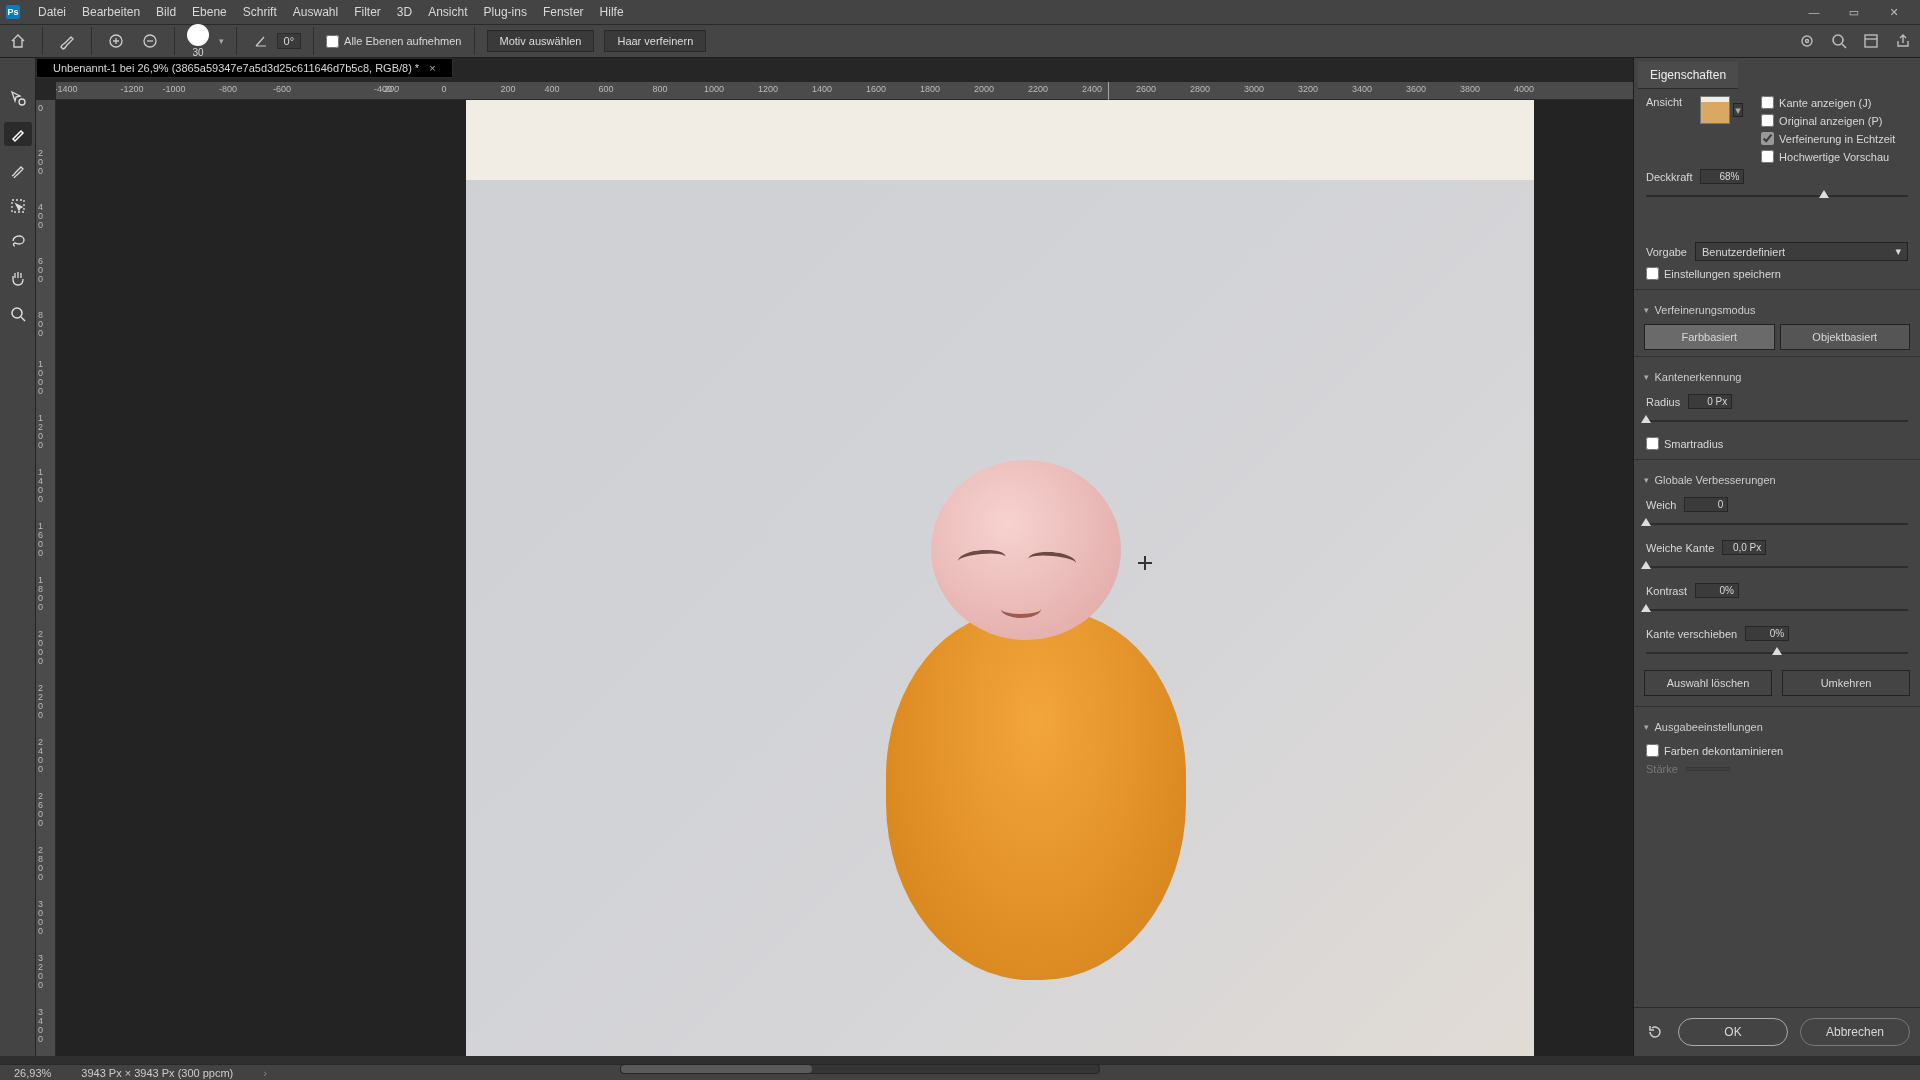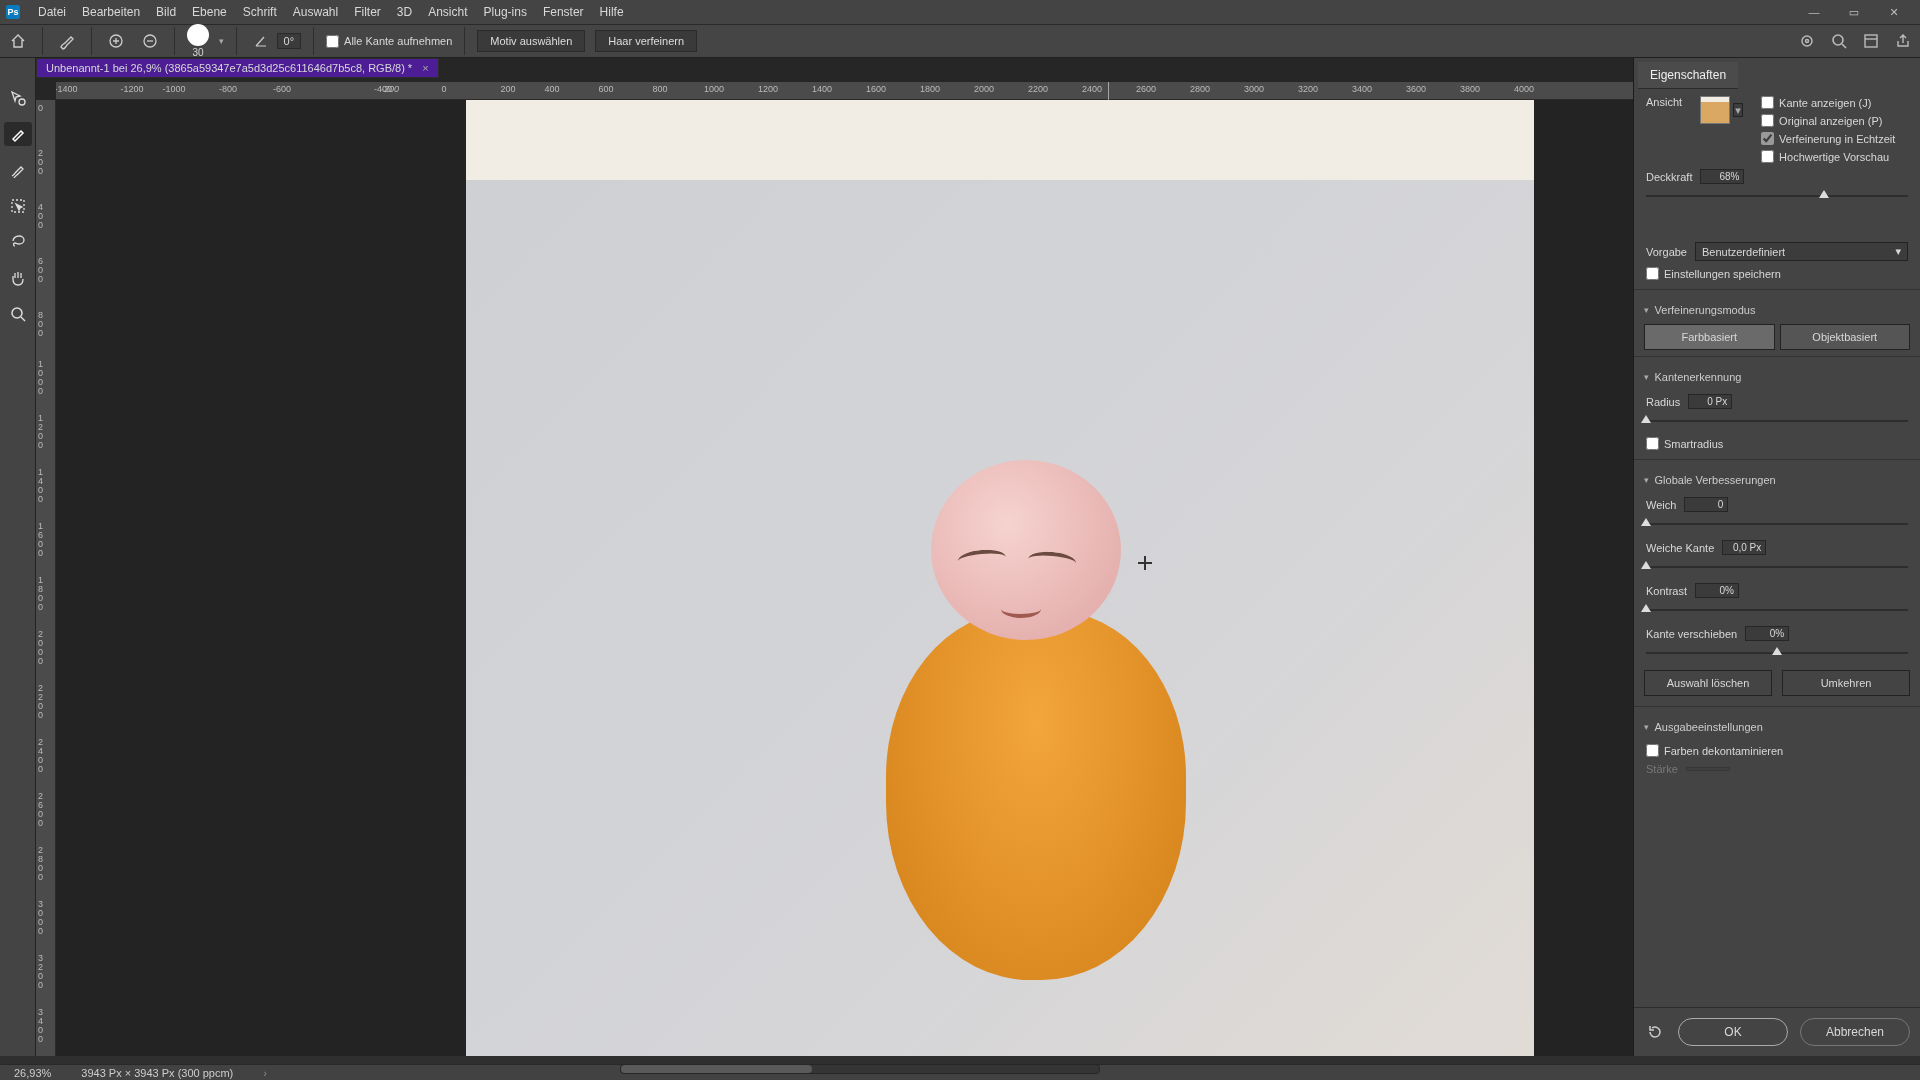--- a/index.html
+++ b/index.html
@@ -16,21 +16,21 @@
 #options .sep{width:1px;height:28px;background:#2e2e2e;margin:0 2px}
 .brush-preview{width:22px;height:22px;background:#fff;border-radius:50%}
 .angle-box{display:flex;align-items:center;gap:4px}
 .angle-val{border:1px solid #2a2a2a;background:#3b3b3b;padding:1px 6px;font-size:11px}
 .opt-check{display:flex;align-items:center;gap:5px;font-size:11px}
 .opt-check input{accent-color:#888}
 .opt-btn{background:#3a3a3a;border:1px solid #2a2a2a;padding:4px 12px;font-size:11px;color:#ddd;cursor:default}
 #options-right{margin-left:auto;display:flex;gap:10px}
 #options-right .ric{width:22px;height:22px;display:flex;align-items:center;justify-content:center;color:#bbb}
 
-#doctab{position:absolute;left:36px;top:58px;background:#4c1d95;border:1px solid #2d2d2d;padding:3px 9px;font-size:11px;display:flex;align-items:center;gap:10px;z-index:5}
+#doctab{position:absolute;left:36px;top:58px;background:#000000;border:1px solid #2d2d2d;padding:3px 16px;font-size:11px;display:flex;align-items:center;gap:10px;z-index:5}
 
 #toolbox{position:absolute;left:0;top:58px;width:36px;bottom:24px;background:#444;display:flex;flex-direction:column;align-items:center;padding-top:28px;gap:12px;border-right:1px solid #232323}
 #toolbox .tool{width:28px;height:24px;display:flex;align-items:center;justify-content:center;color:#d0d0d0;cursor:default}
 #toolbox .tool.active{background:#2b2b2b;border-radius:3px}
 
 #stage{position:absolute;left:36px;right:287px;top:58px;bottom:24px;background:#262626;overflow:hidden}
 #hruler{position:absolute;left:20px;right:0;top:24px;height:18px;background:#4b4b4b;border-bottom:1px solid #2a2a2a;font-size:9px;color:#bbb;overflow:hidden}
 #hruler div{position:absolute;top:2px;transform:translateX(-50%)}
 #vruler{position:absolute;left:0;top:42px;width:20px;bottom:0;background:#4b4b4b;border-right:1px solid #2a2a2a;font-size:9px;color:#bbb;overflow:hidden}
 #vruler div{position:absolute;left:2px;transform:translateY(-50%);line-height:9px;text-align:left;width:16px}
@@ -144,21 +144,21 @@
     <span class="icon">
         <svg width="14" height="14" viewBox="0 0 14 14" fill="none" stroke="#ccc" stroke-width="1.2">
           <path d="M2 12h10M2 12 10 3"></path>
         </svg>
       </span>
     <span class="angle-val">0°</span>
   </div>
   <div class="sep"></div>
   <label class="opt-check">
       <input type="checkbox" style="">
-      <span>Alle Kante aufnehmen</span>
+      <span>Alle Ebenen aufnehmen</span>
     </label>
   <div class="sep"></div>
   <div class="opt-btn">Motiv auswählen</div>
   <div class="opt-btn">Haar verfeinern</div>
   <div id="options-right">
     <span class="ric">
         <svg width="18" height="18" viewBox="0 0 18 18" fill="none" stroke="#bbb" stroke-width="1.4">
           <circle cx="9" cy="9" r="5"></circle>
           <circle cx="9" cy="9" r="1.5"></circle>
         </svg>

